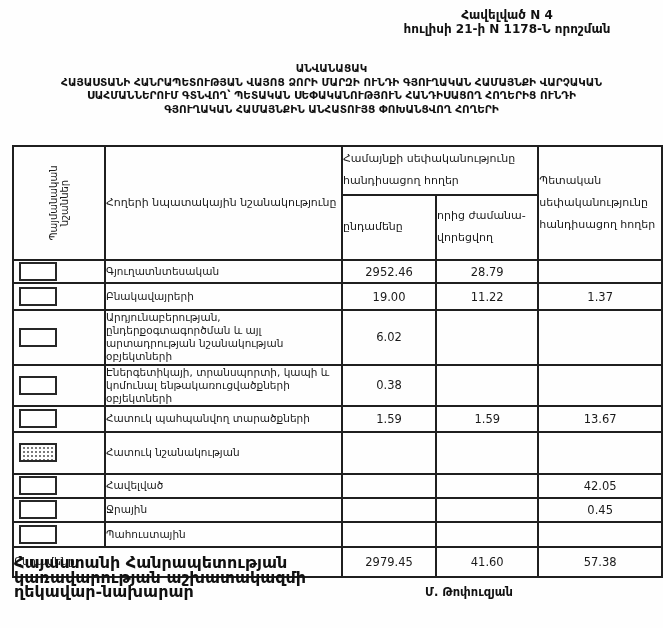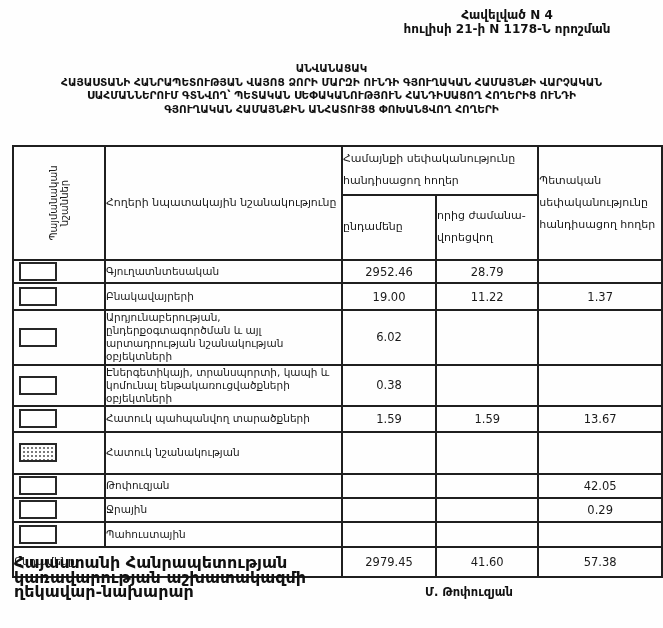--- a/index.html
+++ b/index.html
@@ -166,33 +166,33 @@
           </td>
       <td class="label-cell">Հատուկ նշանակության</td>
       <td class="num"></td>
       <td class="num"></td>
       <td class="num"></td>
     </tr>
     <tr style="height:24px">
       <td>
             <div class="cbox"></div>
           </td>
-      <td class="label-cell">Թոփուզյան</td>
+      <td class="label-cell">Հավելված</td>
       <td class="num"></td>
       <td class="num"></td>
       <td class="num">42.05</td>
     </tr>
     <tr style="height:24px">
       <td>
             <div class="cbox"></div>
           </td>
       <td class="label-cell">Ջրային</td>
       <td class="num"></td>
       <td class="num"></td>
-      <td class="num">0.29</td>
+      <td class="num">0.45</td>
     </tr>
     <tr style="height:25px">
       <td>
             <div class="cbox"></div>
           </td>
       <td class="label-cell">Պահուստային</td>
       <td class="num"></td>
       <td class="num"></td>
       <td class="num"></td>
     </tr>

